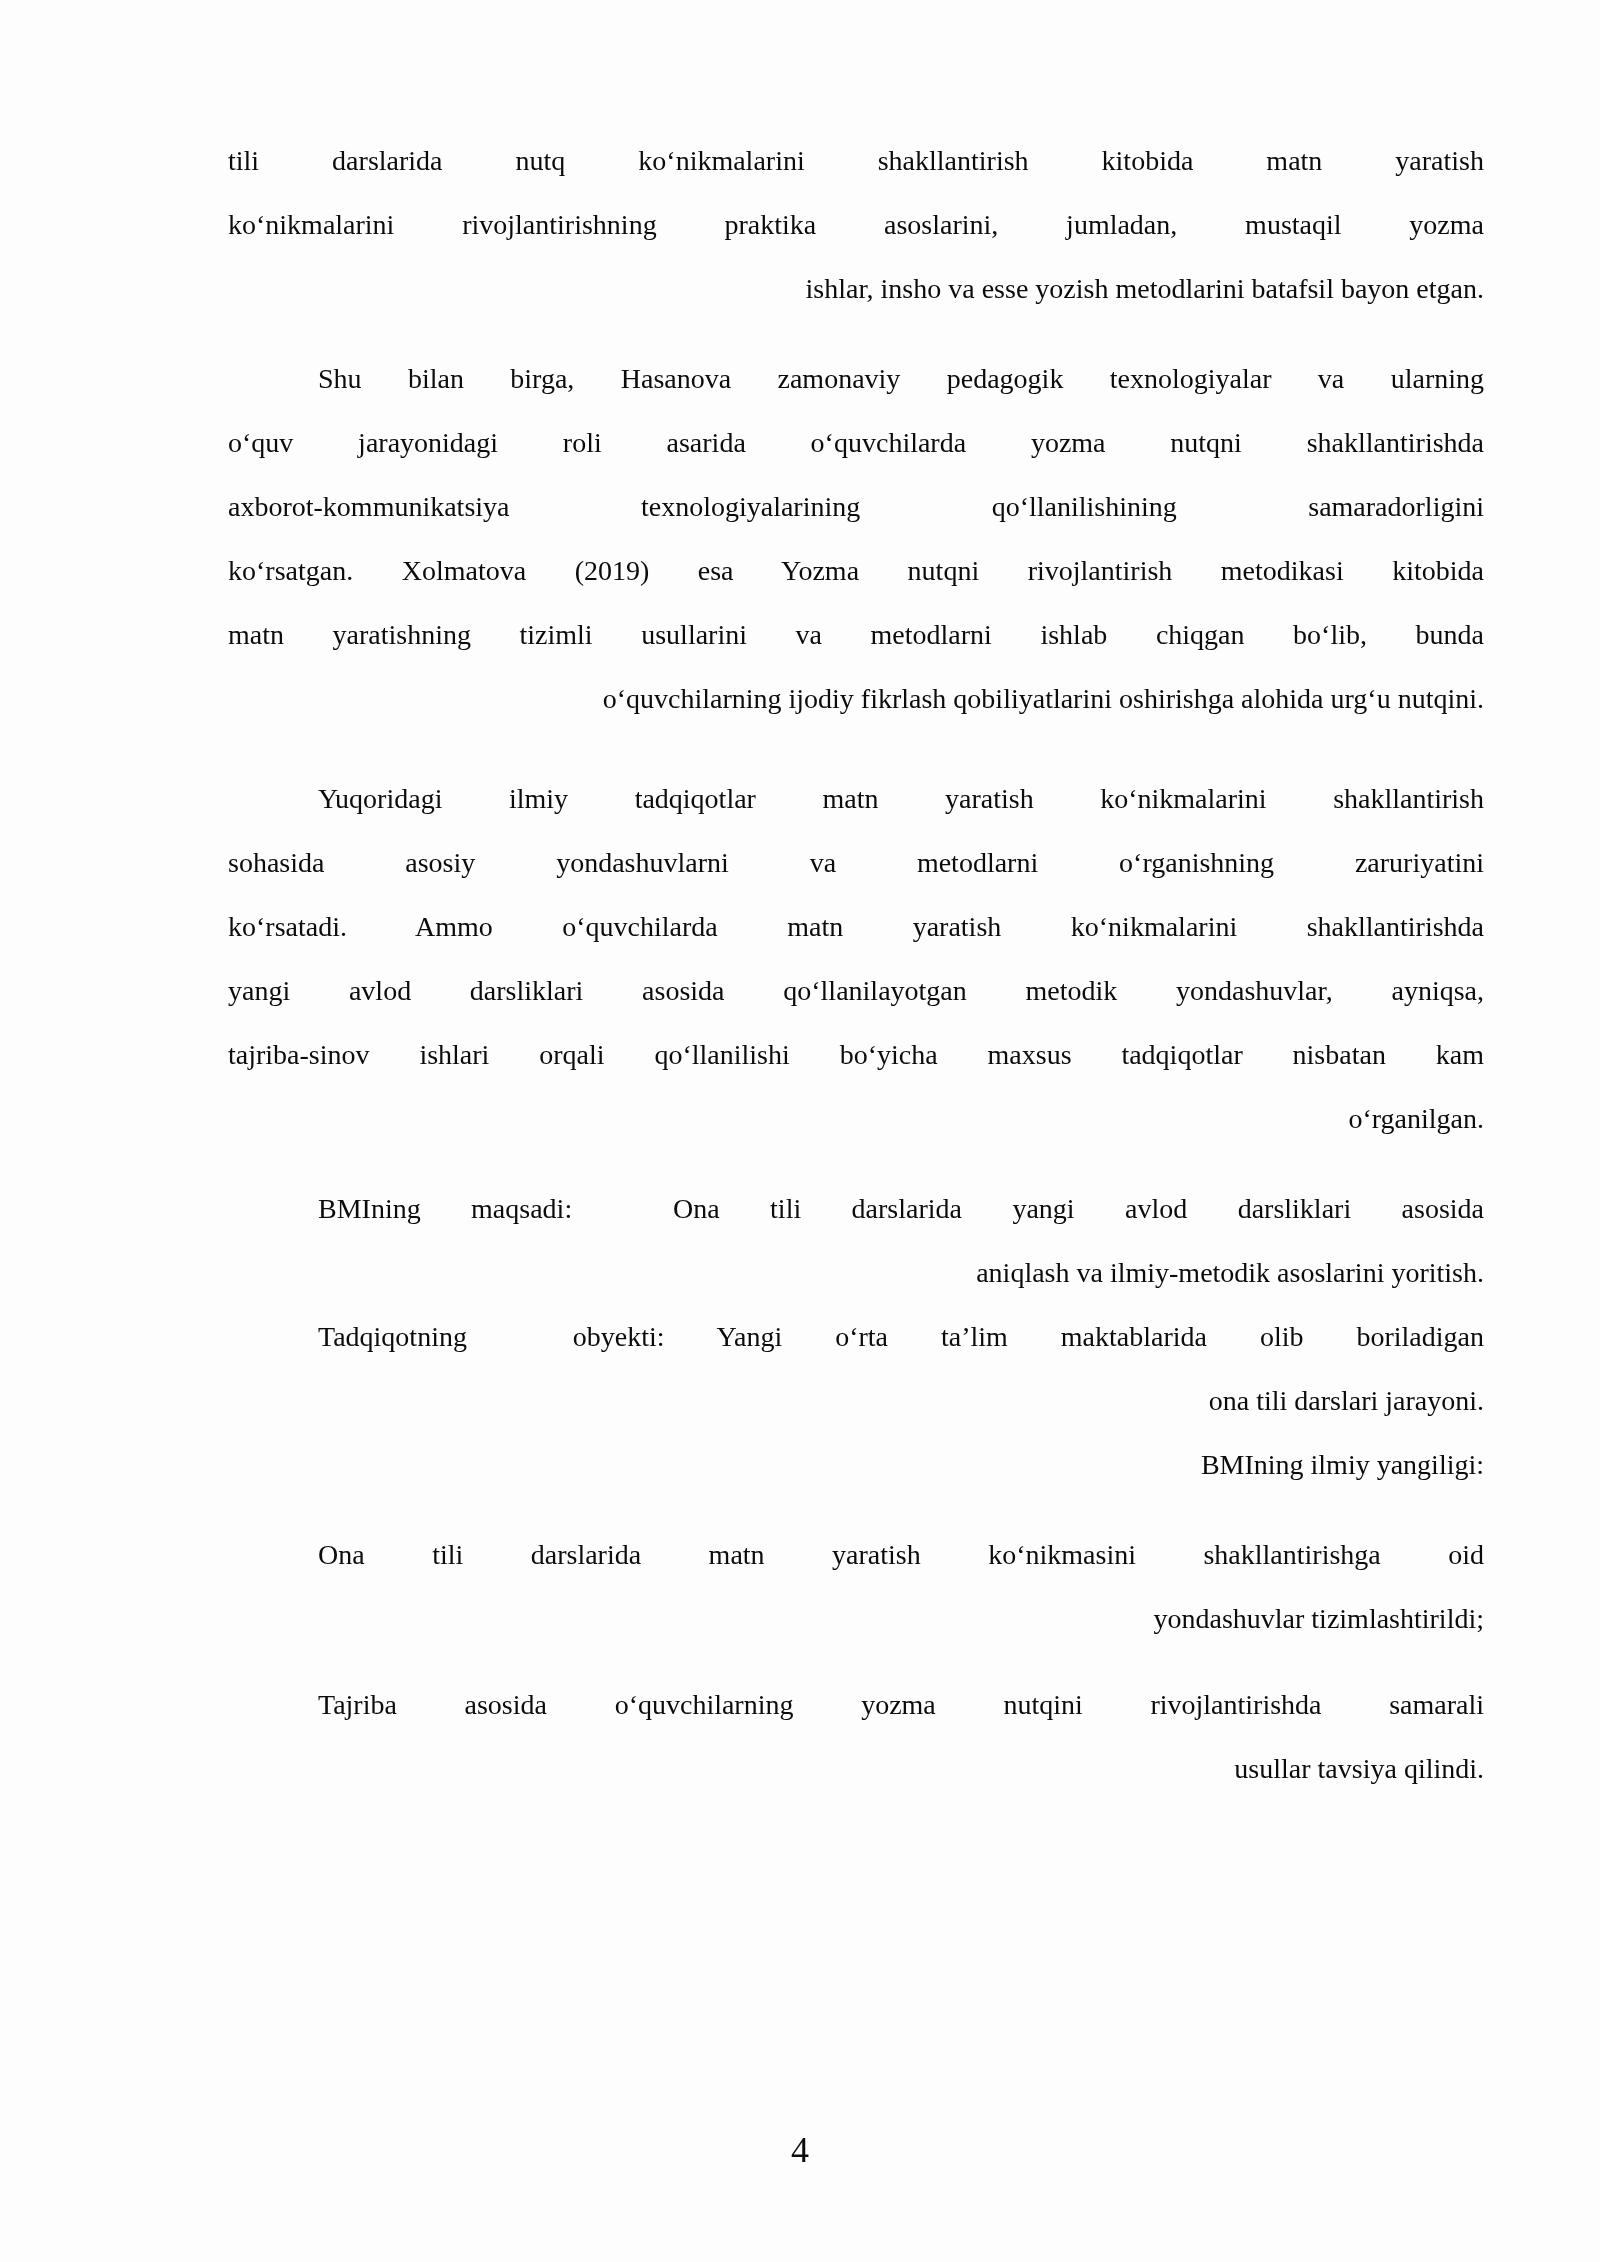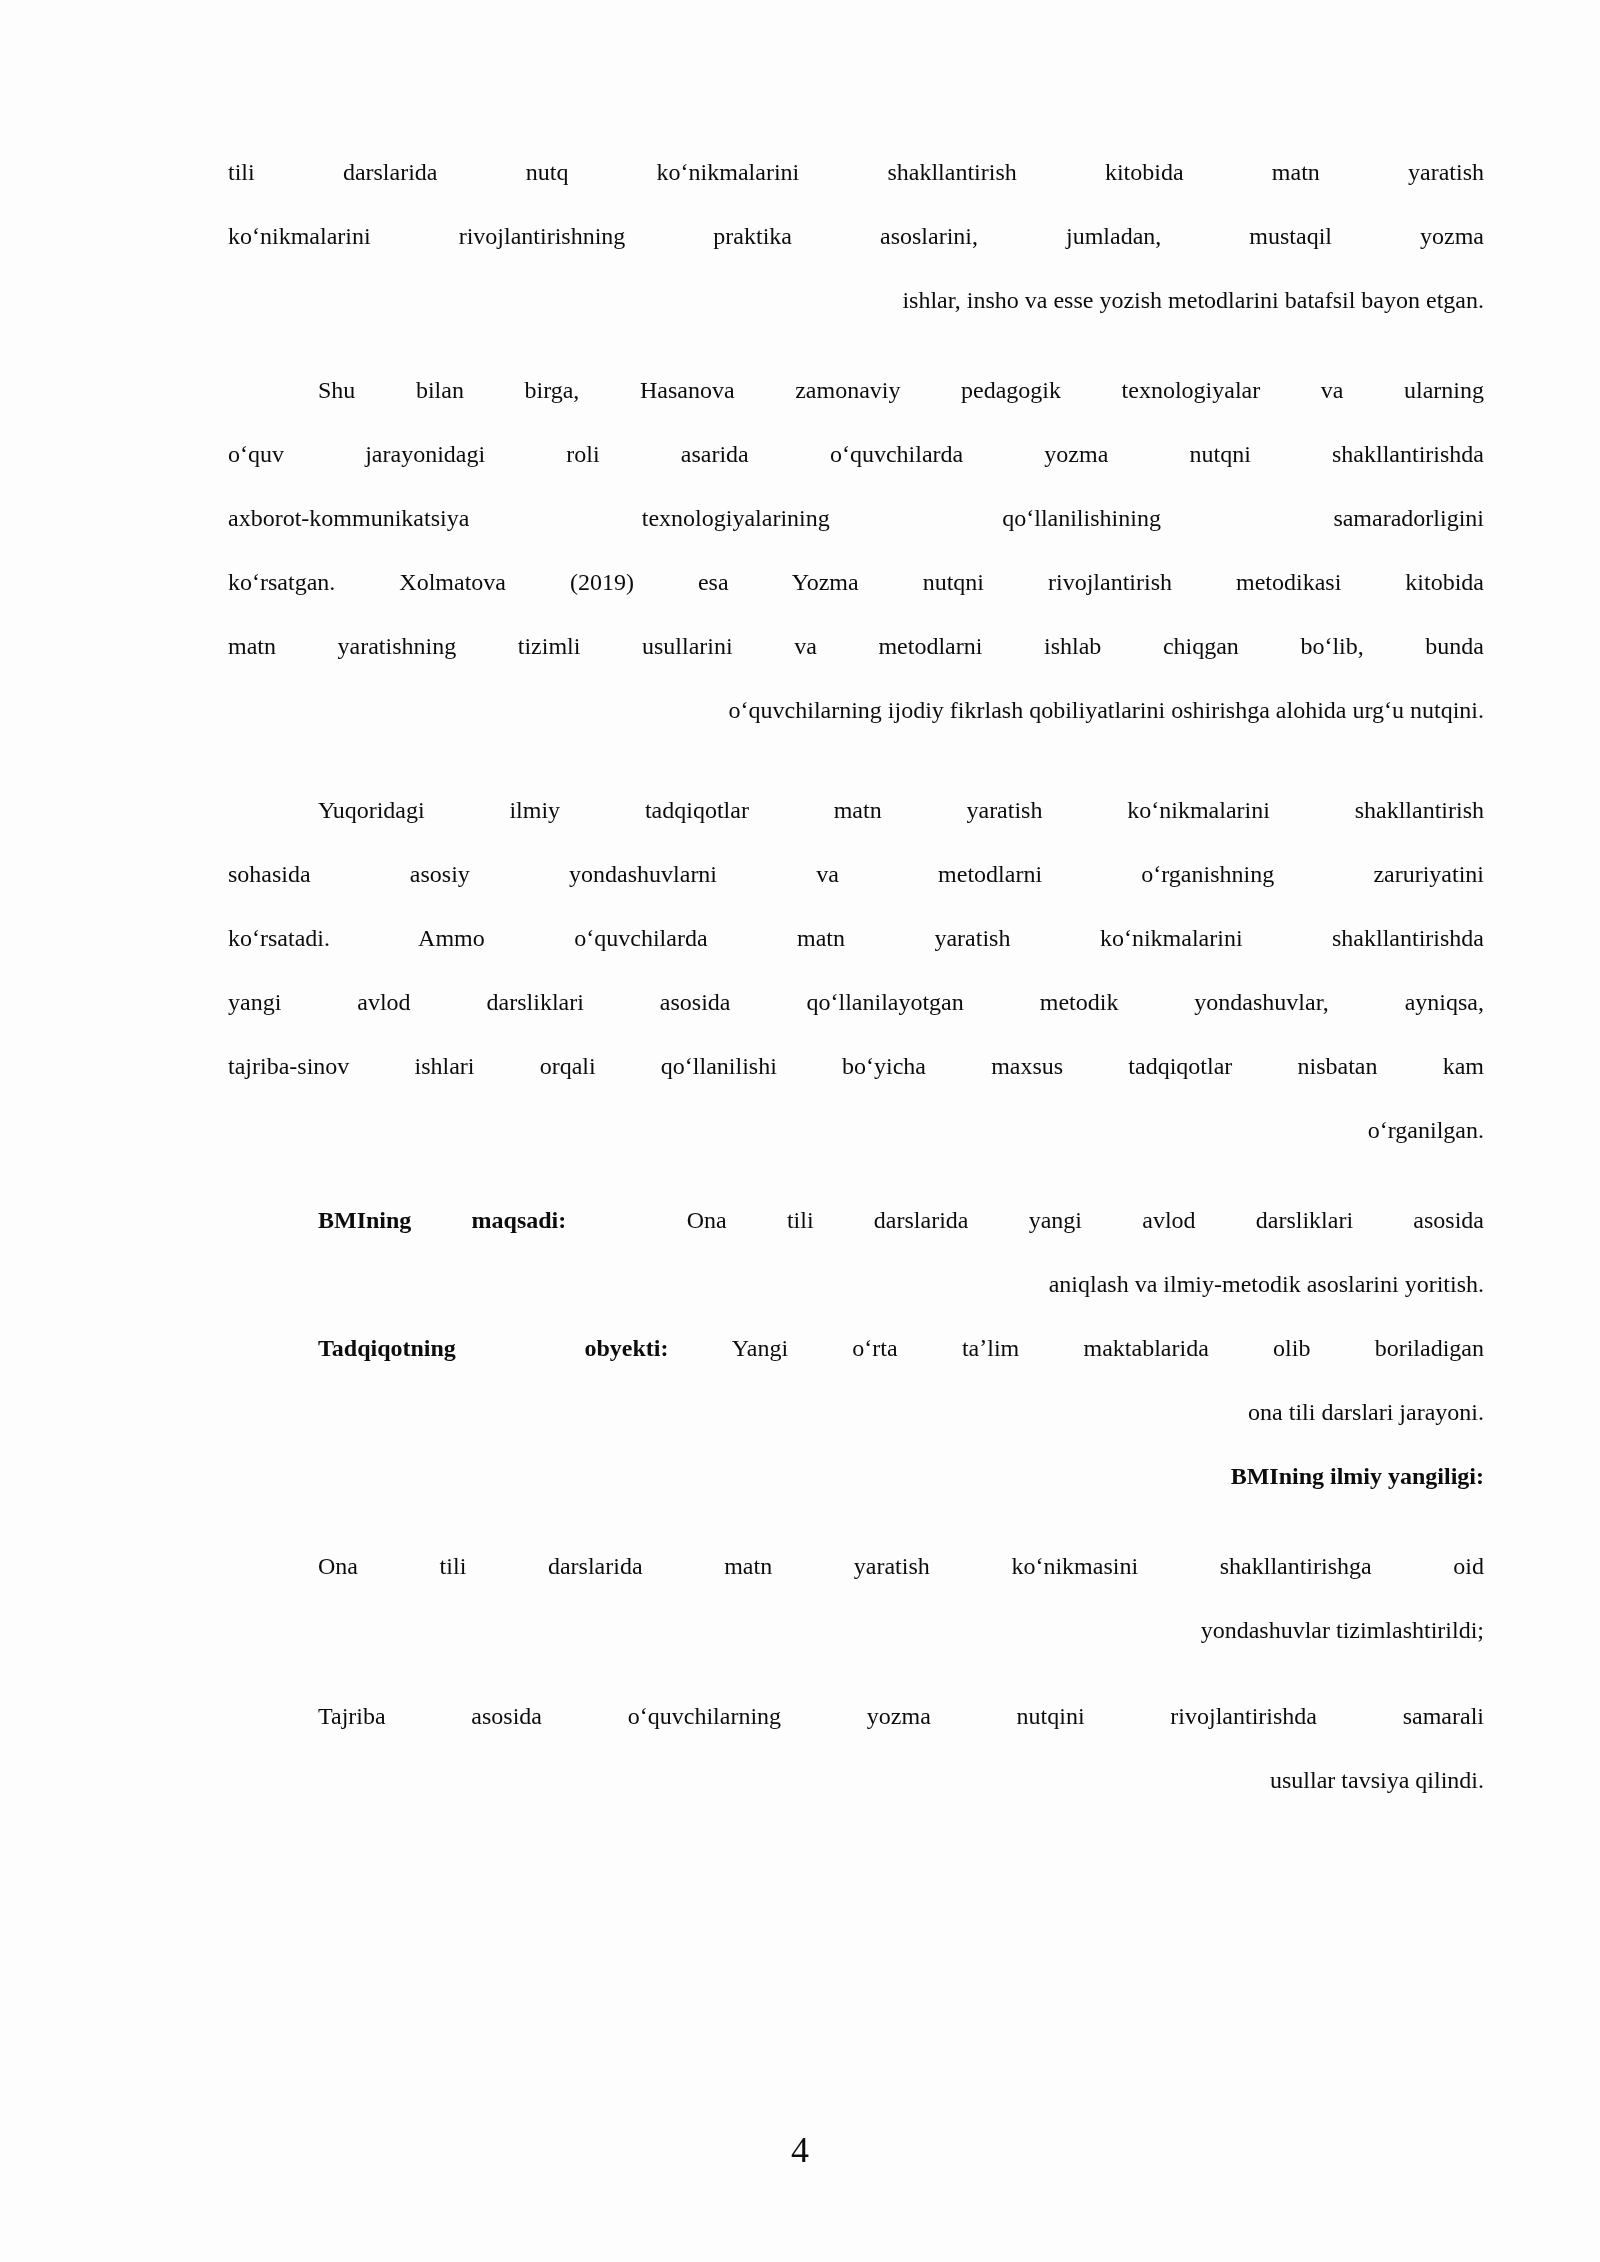--- a/index.html
+++ b/index.html
@@ -8,41 +8,41 @@
     width: 1600px;
     height: 2262px;
     background: #fdfdfd;
     overflow: hidden;
     font-family: "Liberation Serif", "DejaVu Serif", serif;
     color: #0c0c0c;
   }
   .content {
     position: absolute;
     left: 228px;
-    top: 140px;
+    top: 129px;
     width: 1256px;
-    font-size: 24px;
+    font-size: 28px;
     line-height: 64px;
   }
   .para { margin: 0; }
   .sp-none   { margin-top: 0; }
   .sp-small  { margin-top: 22px; }
   .sp-normal { margin-top: 26px; }
   .sp-large  { margin-top: 36px; }
   .line {
     height: 64px;
     text-align: right;
     white-space: normal;
   }
   .line.just {
     text-align: justify;
     text-align-last: justify;
   }
   .line.indent { padding-left: 90px; }
-  .run.bold { font-weight: bold; margin-top: 29px; }
+  .run.bold { font-weight: normal; margin-top: 29px; }
   .footer {
     position: absolute;
     top: 2118px;
     left: 0;
     width: 1600px;
     height: 64px;
     line-height: 64px;
     text-align: center;
     font-size: 36px;
   }

